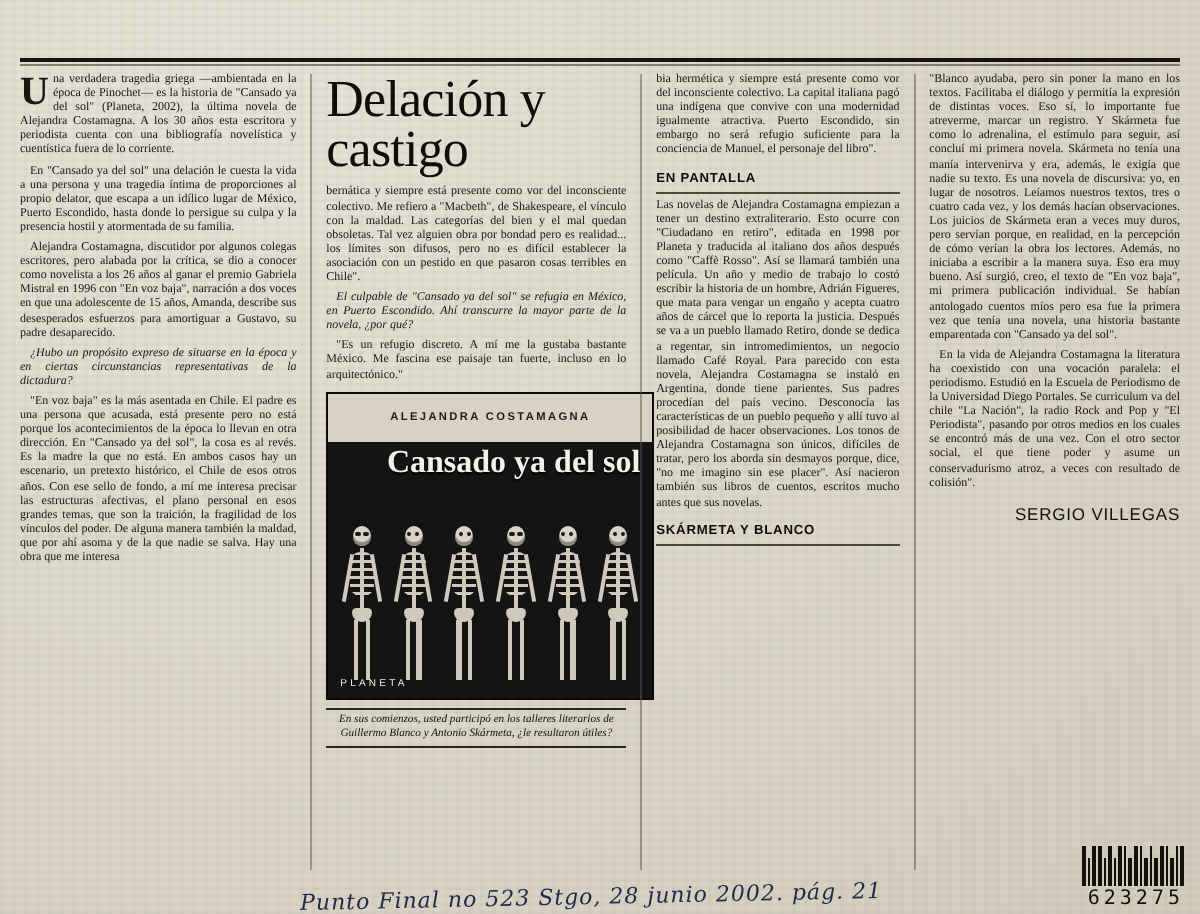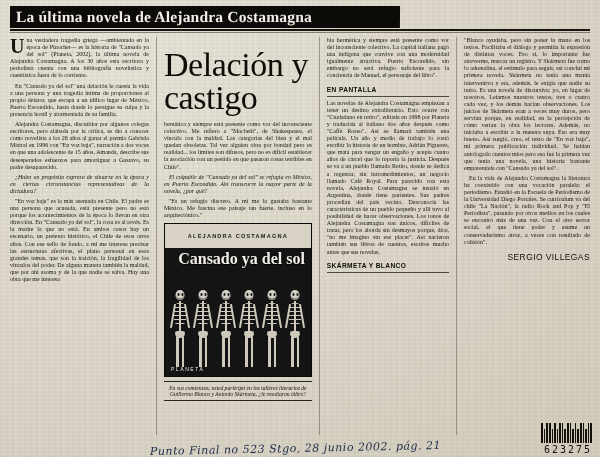--- a/index.html
+++ b/index.html
@@ -68,25 +68,25 @@
 
   .vrule {
     width:1px;
     background:#5b5446;
     opacity:.5;
   }
 
   
   .headline {
     font-family:"Liberation Serif", serif;
-    font-size:34px;
+    font-size:26px;
     line-height:0.97;
     font-weight:normal;
     letter-spacing:-0.4px;
-    margin:12px 0 6px 0;
+    margin:0 0 6px 0;
     color:#100d09;
     text-align:left;
   }
 
   
   p.body {
     margin:0 0 3px 0;
     font-size:6.0px;
     line-height:7.1px;
     text-align:justify;
@@ -121,20 +121,21 @@
   }
 
   
   .cover {
     width:146px; height:152px;
     margin:4px 0 4px 0;
     background:#141414;
     position:relative;
     overflow:hidden;
     border:1px solid #0a0a0a;
+    padding-left:16px;
   }
   .cover-top {
     position:absolute; left:0; right:0; top:0; height:24px;
     background:#d8d2c4;
     display:flex; align-items:center; justify-content:center;
     flex-direction:column;
   }
   .cover-author {
     font-family:"Liberation Sans", sans-serif;
     font-size:5.6px; letter-spacing:1.2px; color:#1b1b1b;
@@ -246,23 +247,20 @@
     font-family:"DejaVu Sans Mono", monospace;
     font-size:10px; letter-spacing:2px; color:#14110c; margin-top:1px;
   }
 </style>
 </head>
 <body>
 
 <div class="page">
   <div class="grain"></div>
 
-  <div class="banner">
-    <span class="banner-text">La última novela de Alejandra Costamagna</span>
-  </div>
   <div class="banner-rule"></div>
   <div class="banner-rule2"></div>
 
   <div class="cols">
 
     <div class="col col1">
       <p class="body dropcap">Una verdadera tragedia griega —ambientada en la época de Pinochet— es la historia de "Cansado ya del sol" (Planeta, 2002), la última novela de Alejandra Costamagna. A los 30 años esta escritora y periodista cuenta con una bibliografía novelística y cuentística fuera de lo corriente.</p>
       <p class="body ind">En "Cansado ya del sol" una delación le cuesta la vida a una persona y una tragedia íntima de proporciones al propio delator, que escapa a un idílico lugar de México, Puerto Escondido, hasta donde lo persigue su culpa y la presencia hostil y atormentada de su familia.</p>
       <p class="body ind">Alejandra Costamagna, discutidor por algunos colegas escritores, pero alabada por la crítica, se dio a conocer como novelista a los 26 años al ganar el premio Gabriela Mistral en 1996 con "En voz baja", narración a dos voces en que una adolescente de 15 años, Amanda, describe sus desesperados esfuerzos para amortiguar a Gustavo, su padre desaparecido.</p>
       <p class="body ind ital">¿Hubo un propósito expreso de situarse en la época y en ciertas circunstancias representativas de la dictadura?</p>

